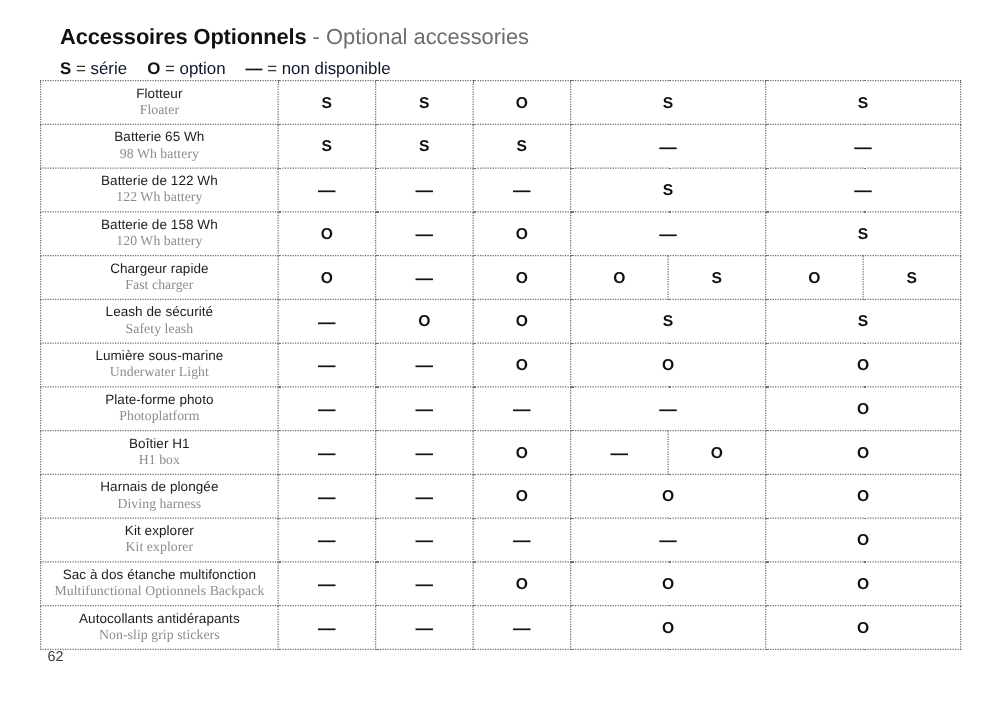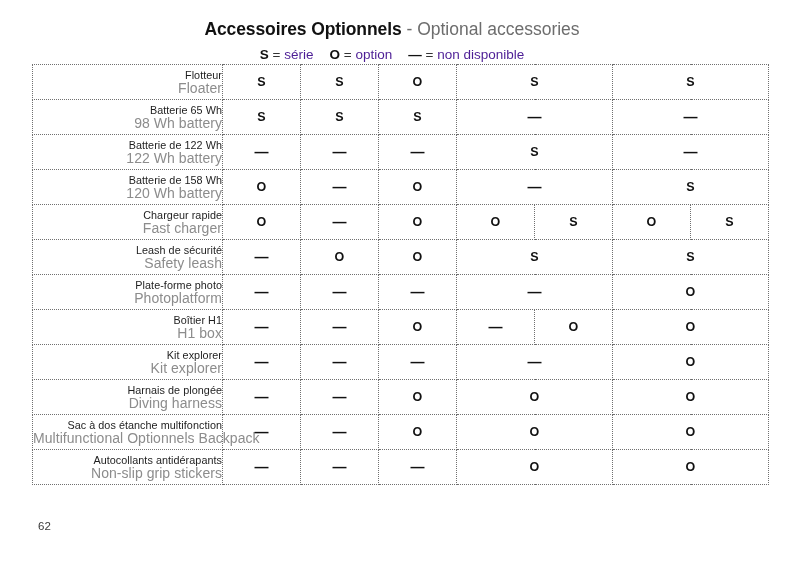--- a/index.html
+++ b/index.html
@@ -19,24 +19,23 @@
     position: relative;
     width: 800px;
     height: 571px;
     box-sizing: border-box;
     padding: 0;
   }
 
   
   .doc-header {
     position: absolute;
-    left: 22px;
+    left: 48px;
     top: 18px;
     width: 740px;
-    text-align: center;
   }
   .title-line {
     font-size: 17.5px;
     line-height: 22px;
     white-space: nowrap;
   }
   .title-fr {
     font-weight: bold;
     color: #111111;
     letter-spacing: -0.1px;
@@ -55,21 +54,21 @@
     margin-top: 5px;
     color: #222222;
     white-space: nowrap;
   }
   .legend-item { display: inline; }
   .legend-key {
     font-weight: bold;
     color: #111111;
   }
   .legend-eq { color: #333333; }
-  .legend-val { color: #4c1d95; }
+  .legend-val { color: #0f172a; }
   .legend-gap { display: inline-block; width: 16px; }
 
   
   .spec-table {
     position: absolute;
     left: 32px;
     top: 64px;
     width: 736px;
     border-collapse: collapse;
     table-layout: fixed;
@@ -109,35 +108,36 @@
     font-size: 11px;
     font-weight: bold;
     color: #111111;
     letter-spacing: 0.1px;
   }
 
   
   .body-row td { height: 35px; }
   .row-label {
     padding: 3px 6px 3px 14px;
-    text-align: right;
+    text-align: center;
   }
   .row-label .fr {
     font-size: 10.8px;
     color: #1d1d1d;
     line-height: 13.5px;
     letter-spacing: 0.05px;
     white-space: nowrap;
   }
   .row-label .en {
-    font-size: 14px;
+    font-size: 11px;
     color: #8c8c8c;
     line-height: 13.5px;
     letter-spacing: 0.05px;
     white-space: nowrap;
+    font-family: Liberation Serif, serif;
   }
   .cell-val {
     text-align: center;
     font-size: 12.5px;
     font-weight: bold;
     color: #111111;
     letter-spacing: 0.2px;
   }
   .cell-val.dash {
     font-size: 14px;
@@ -241,20 +241,31 @@
             <div class="en">Safety leash</div>
           </td>
           <td class="cell-val dash">—</td>
           <td class="cell-val">O</td>
           <td class="cell-val">O</td>
           <td class="cell-val" colspan="2">S</td>
           <td class="cell-val" colspan="2">S</td>
         </tr>
         <tr class="body-row">
           <td class="row-label">
+            <div class="fr">Lumière sous-marine</div>
+            <div class="en">Underwater Light</div>
+          </td>
+          <td class="cell-val dash">—</td>
+          <td class="cell-val dash">—</td>
+          <td class="cell-val">O</td>
+          <td class="cell-val" colspan="2">O</td>
+          <td class="cell-val" colspan="2">O</td>
+        </tr>
+        <tr class="body-row">
+          <td class="row-label">
             <div class="fr">Plate-forme photo</div>
             <div class="en">Photoplatform</div>
           </td>
           <td class="cell-val dash">—</td>
           <td class="cell-val dash">—</td>
           <td class="cell-val dash">—</td>
           <td class="cell-val dash" colspan="2">—</td>
           <td class="cell-val" colspan="2">O</td>
         </tr>
         <tr class="body-row">
@@ -264,42 +275,42 @@
           </td>
           <td class="cell-val dash">—</td>
           <td class="cell-val dash">—</td>
           <td class="cell-val">O</td>
           <td class="cell-val dash">—</td>
           <td class="cell-val">O</td>
           <td class="cell-val" colspan="2">O</td>
         </tr>
         <tr class="body-row">
           <td class="row-label">
+            <div class="fr">Harnais de plongée</div>
+            <div class="en">Diving harness</div>
+          </td>
+          <td class="cell-val dash">—</td>
+          <td class="cell-val dash">—</td>
+          <td class="cell-val">O</td>
+          <td class="cell-val" colspan="2">O</td>
+          <td class="cell-val" colspan="2">O</td>
+        </tr>
+        <tr class="body-row">
+          <td class="row-label">
             <div class="fr">Kit explorer</div>
             <div class="en">Kit explorer</div>
           </td>
           <td class="cell-val dash">—</td>
           <td class="cell-val dash">—</td>
           <td class="cell-val dash">—</td>
           <td class="cell-val dash" colspan="2">—</td>
           <td class="cell-val" colspan="2">O</td>
         </tr>
         <tr class="body-row">
           <td class="row-label">
-            <div class="fr">Harnais de plongée</div>
-            <div class="en">Diving harness</div>
-          </td>
-          <td class="cell-val dash">—</td>
-          <td class="cell-val dash">—</td>
-          <td class="cell-val">O</td>
-          <td class="cell-val" colspan="2">O</td>
-          <td class="cell-val" colspan="2">O</td>
-        </tr>
-        <tr class="body-row">
-          <td class="row-label">
             <div class="fr">Sac à dos étanche multifonction</div>
             <div class="en">Multifunctional Optionnels Backpack</div>
           </td>
           <td class="cell-val dash">—</td>
           <td class="cell-val dash">—</td>
           <td class="cell-val">O</td>
           <td class="cell-val" colspan="2">O</td>
           <td class="cell-val" colspan="2">O</td>
         </tr>
         <tr class="body-row">

